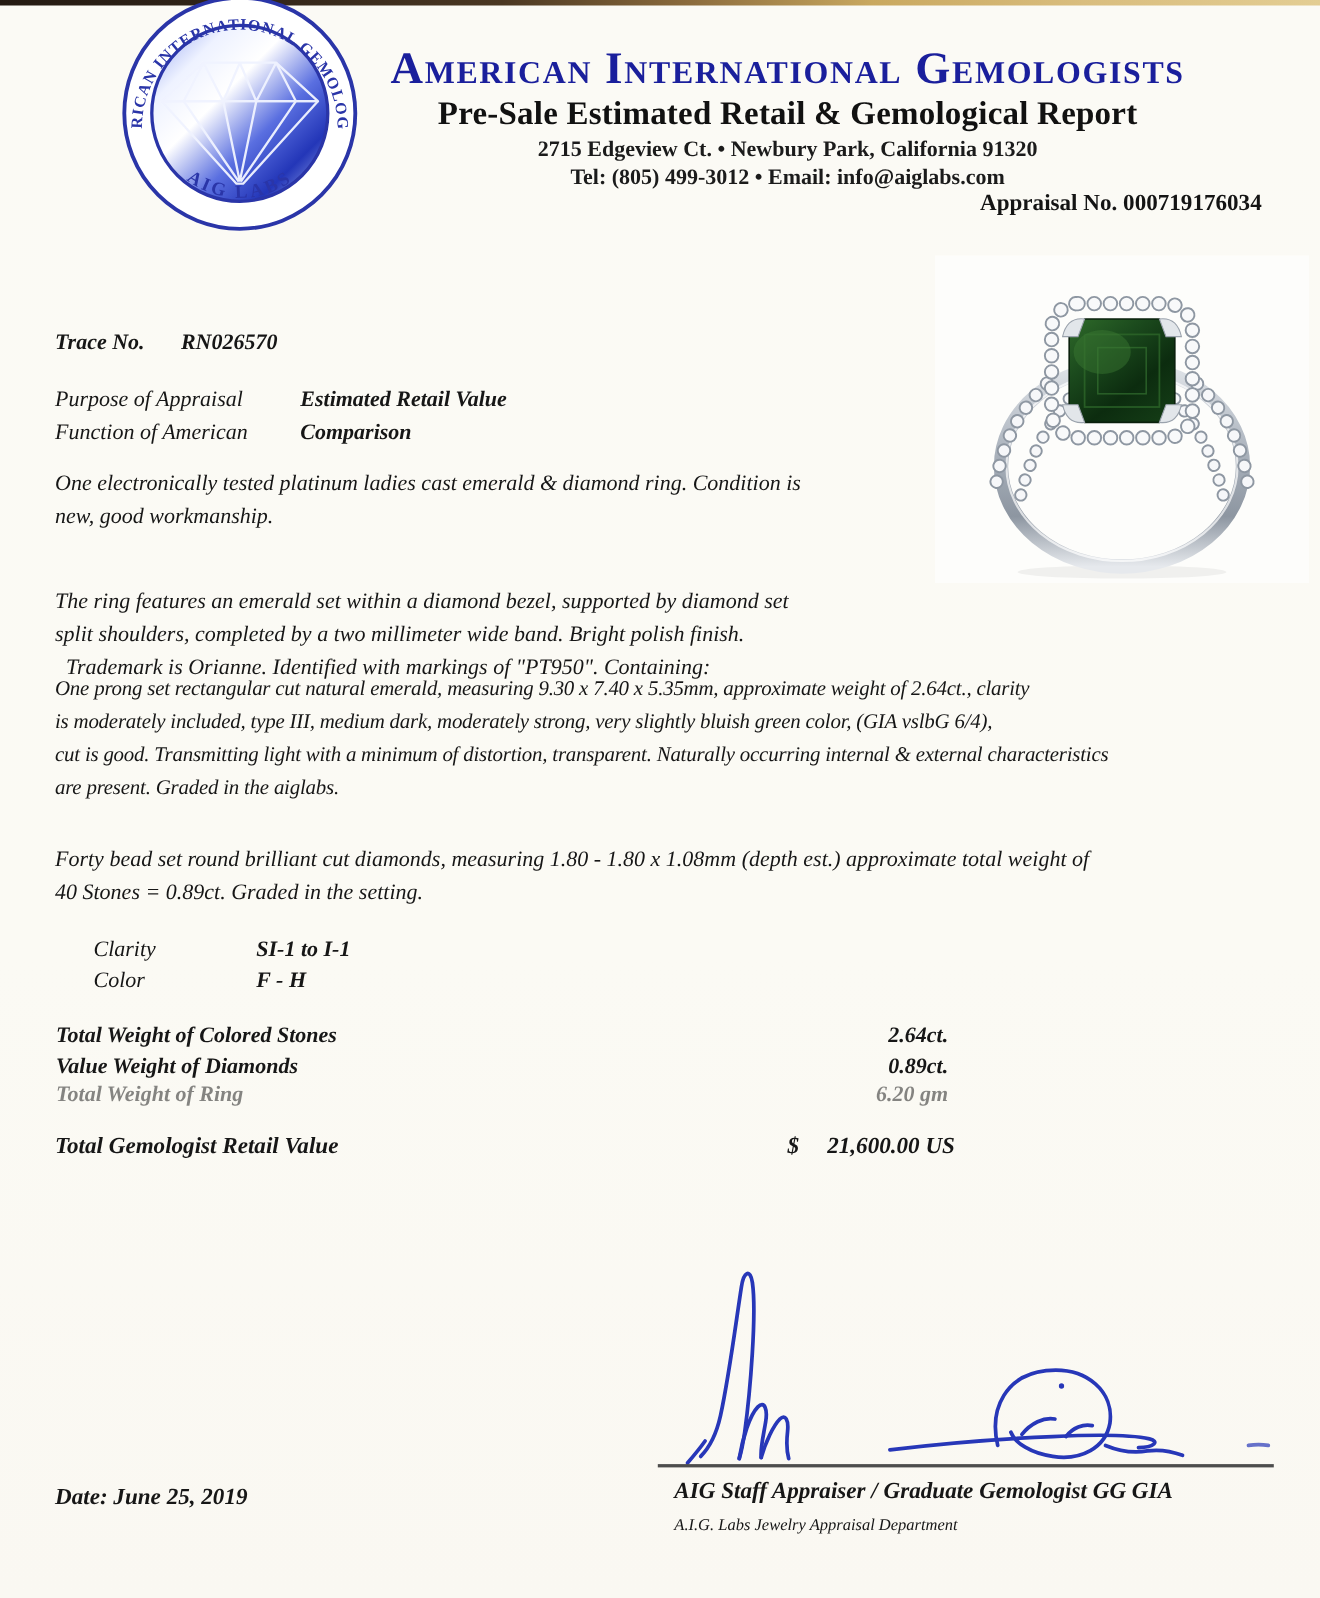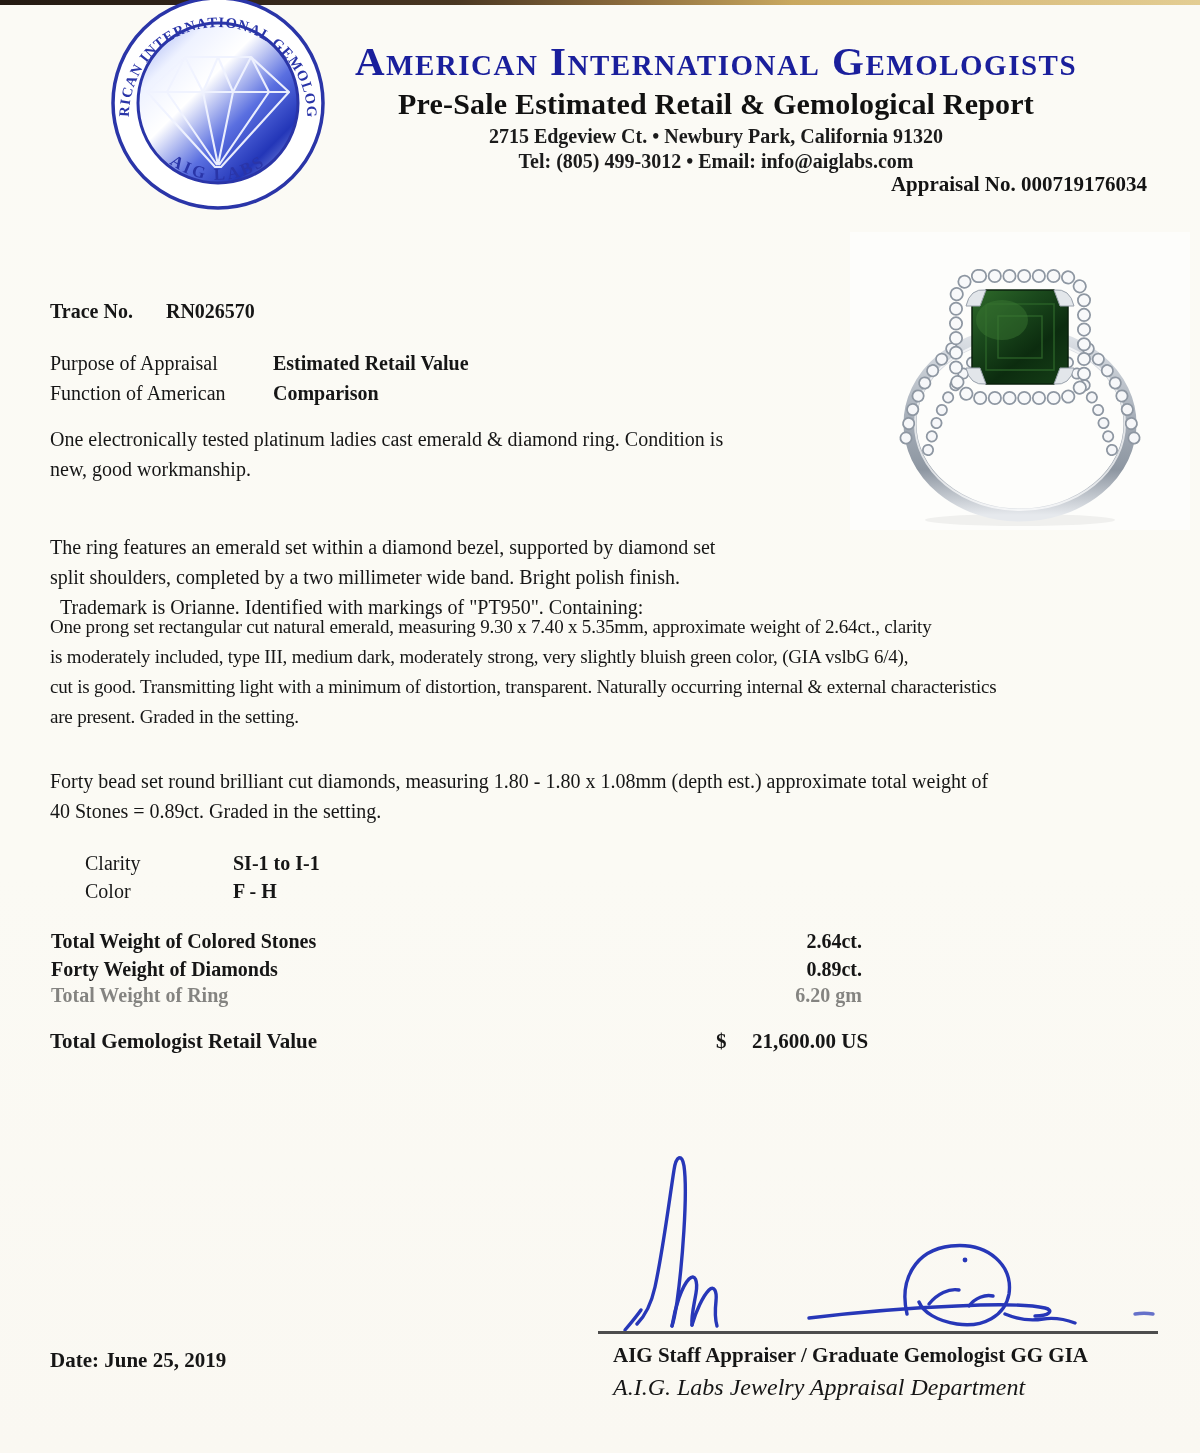--- a/index.html
+++ b/index.html
@@ -12,21 +12,21 @@
   .org{font-variant:small-caps;font-weight:bold;color:#1a1f9c;font-size:41px;letter-spacing:1.5px;line-height:1.05;}
   .report-title{font-weight:bold;color:#111;font-size:30px;margin-top:4px;letter-spacing:0.2px;}
   .addr{font-weight:bold;font-size:20px;margin-top:4px;color:#1b1b1b;}
   .contact{font-weight:bold;font-size:20px;margin-top:2px;color:#1b1b1b;}
   .appraisal-no{position:absolute;top:172px;right:53px;font-weight:bold;font-size:21px;color:#141414;}
   
   .logo{position:absolute;left:100px;top:-6px;width:236px;height:226px;}
   
   .ring-photo{position:absolute;left:850px;top:232px;width:340px;height:298px;}
   
-  .abs{position:absolute;font-size:20px;line-height:30px;color:#161616;}
+  .abs{position:absolute;font-size:20px;line-height:30px;color:#161616;font-style:italic;}
   .trace{left:50px;top:296px;}
   .trace .lbl{display:inline-block;font-weight:bold;}
   .trace .val{display:inline-block;font-weight:bold;margin-left:28px;}
   .pf-row{left:50px;}
   .pf-row .lbl{display:inline-block;width:218px;}
   .pf-row .val{display:inline-block;font-weight:bold;}
   .para div{white-space:nowrap;}
   .para-em{font-size:19px;letter-spacing:-0.2px;line-height:30px;}
   .indent{padding-left:10px;}
   .grade-row .lbl{display:inline-block;width:143px;}
@@ -36,21 +36,21 @@
   .w-row .val{position:absolute;right:0;font-weight:bold;}
   .w-faded{opacity:0.52;filter:blur(0.4px);}
   .total-lbl{left:50px;top:1026px;font-weight:bold;font-size:21px;}
   .total-cur{left:716px;top:1026px;font-weight:bold;font-size:21px;}
   .total-val{left:752px;top:1026px;font-weight:bold;font-size:21px;}
   
   .sig{position:absolute;left:575px;top:1118px;width:620px;height:218px;}
   .sig-line{position:absolute;left:598px;top:1331px;width:560px;height:3px;background:#4d4d4d;}
   .date{left:50px;top:1345px;font-weight:bold;font-size:21px;}
   .appraiser{left:613px;top:1340px;font-weight:bold;font-size:21px;line-height:30px;}
-  .dept{left:613px;top:1372px;font-style:italic;font-size:24px;}
+  .dept{left:613px;top:1372px;font-style:italic;font-size:15px;}
 </style>
 </head>
 <body>
 
 <div class="page">
   <div class="top-edge"></div>
 
   <svg class="logo" viewBox="0 0 236 226">
     <defs>
       <linearGradient id="sealbg" x1="0" y1="0" x2="1" y2="1">
@@ -162,21 +162,21 @@
   <div class="abs para" style="left:50px;top:506px;margin-top:26px;">
     <div>The ring features an emerald set within a diamond bezel, supported by diamond set</div>
     <div>split shoulders, completed by a two millimeter wide band. Bright polish finish.</div>
     <div class="indent">Trademark is Orianne.  Identified with markings of "PT950".  Containing:</div>
   </div>
 
   <div class="abs para para-em" style="left:50px;top:612px;">
     <div>One prong set rectangular cut natural emerald, measuring 9.30 x 7.40 x 5.35mm,  approximate weight of 2.64ct., clarity</div>
     <div>is moderately included, type III, medium dark, moderately strong, very slightly bluish green color, (GIA vslbG 6/4),</div>
     <div>cut is good.    Transmitting light with a minimum of distortion, transparent. Naturally occurring internal &amp; external characteristics</div>
-    <div>are present. Graded in the setting.</div>
+    <div>are present. Graded in the aiglabs.</div>
   </div>
 
   <div class="abs para" style="left:50px;top:766px;">
     <div>Forty bead set round brilliant cut diamonds, measuring 1.80 - 1.80 x 1.08mm (depth est.) approximate total weight of</div>
     <div>40 Stones = 0.89ct.  Graded in the setting.</div>
   </div>
 
   <div class="abs grade-row" style="left:85px;top:848px;">
     <span class="lbl">Clarity</span>
     <span class="val">SI-1 to I-1</span>
@@ -184,21 +184,21 @@
   <div class="abs grade-row" style="left:85px;top:876px;">
     <span class="lbl">Color</span>
     <span class="val">F - H</span>
   </div>
 
   <div class="abs w-row" style="top:926px;">
     <span class="lbl">Total Weight of Colored Stones</span>
     <span class="val">2.64ct.</span>
   </div>
   <div class="abs w-row" style="top:954px;">
-    <span class="lbl">Forty Weight of Diamonds</span>
+    <span class="lbl">Value Weight of Diamonds</span>
     <span class="val">0.89ct.</span>
   </div>
   <div class="abs w-row w-faded" style="top:980px;">
     <span class="lbl">Total Weight of Ring</span>
     <span class="val">6.20 gm</span>
   </div>
 
   <div class="abs total-lbl">Total Gemologist Retail Value</div>
   <div class="abs total-cur">$</div>
   <div class="abs total-val">21,600.00 US</div>

